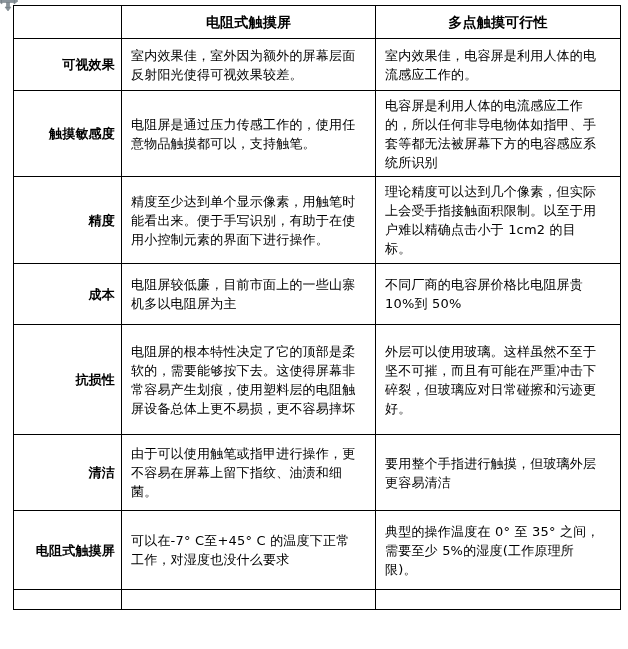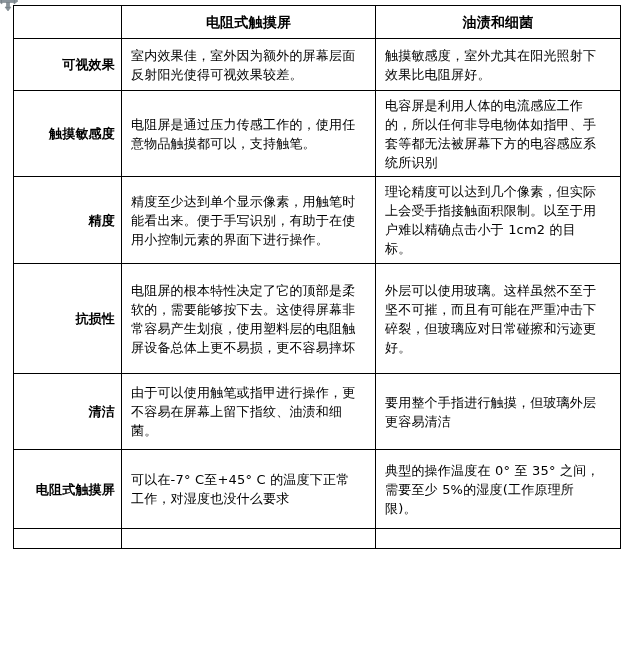--- a/index.html
+++ b/index.html
@@ -77,38 +77,43 @@
   <table class="cmp">
     <colgroup>
       <col style="width:108px">
       <col style="width:254px">
       <col style="width:245px">
     </colgroup>
     <thead>
       <tr>
         <th></th>
         <th>电阻式触摸屏</th>
-        <th>油渍和细菌</th>
+        <th>多点触摸可行性</th>
       </tr>
     </thead>
     <tbody>
       <tr style="height:52px">
         <td class="label-cell">可视效果</td>
         <td class="body-cell">室内效果佳，室外因为额外的屏幕层面反射阳光使得可视效果较差。</td>
-        <td class="body-cell">触摸敏感度，室外尤其在阳光照射下效果比电阻屏好。</td>
+        <td class="body-cell">室内效果佳，电容屏是利用人体的电流感应工作的。</td>
       </tr>
       <tr style="height:86px">
         <td class="label-cell">触摸敏感度</td>
         <td class="body-cell">电阻屏是通过压力传感工作的，使用任意物品触摸都可以，支持触笔。</td>
         <td class="body-cell">电容屏是利用人体的电流感应工作的，所以任何非导电物体如指甲、手套等都无法被屏幕下方的电容感应系统所识别</td>
       </tr>
       <tr style="height:87px">
         <td class="label-cell">精度</td>
         <td class="body-cell">精度至少达到单个显示像素，用触笔时能看出来。便于手写识别，有助于在使用小控制元素的界面下进行操作。</td>
         <td class="body-cell">理论精度可以达到几个像素，但实际上会受手指接触面积限制。以至于用户难以精确点击小于 1cm2 的目标。</td>
+      </tr>
+      <tr style="height:61px">
+        <td class="label-cell">成本</td>
+        <td class="body-cell">电阻屏较低廉，目前市面上的一些山寨机多以电阻屏为主</td>
+        <td class="body-cell">不同厂商的电容屏价格比电阻屏贵10%到 50%</td>
       </tr>
       <tr style="height:110px">
         <td class="label-cell">抗损性</td>
         <td class="body-cell">电阻屏的根本特性决定了它的顶部是柔软的，需要能够按下去。这使得屏幕非常容易产生划痕，使用塑料层的电阻触屏设备总体上更不易损，更不容易摔坏</td>
         <td class="body-cell">外层可以使用玻璃。这样虽然不至于坚不可摧，而且有可能在严重冲击下碎裂，但玻璃应对日常碰擦和污迹更好。</td>
       </tr>
       <tr style="height:76px">
         <td class="label-cell">清洁</td>
         <td class="body-cell">由于可以使用触笔或指甲进行操作，更不容易在屏幕上留下指纹、油渍和细菌。</td>
         <td class="body-cell">要用整个手指进行触摸，但玻璃外层更容易清洁</td>

